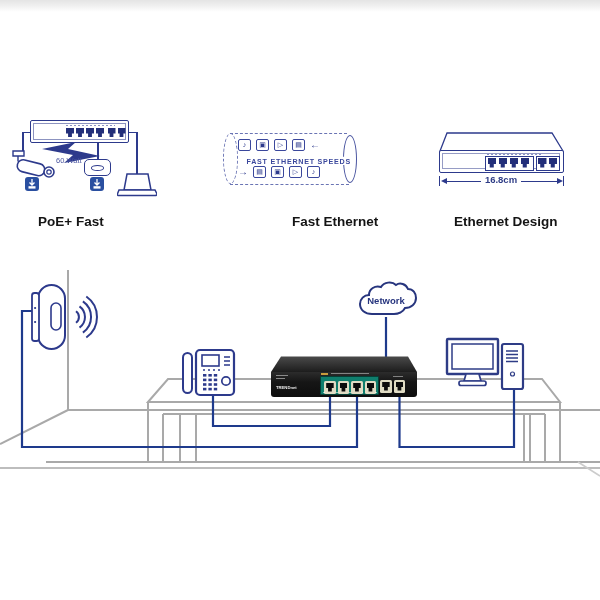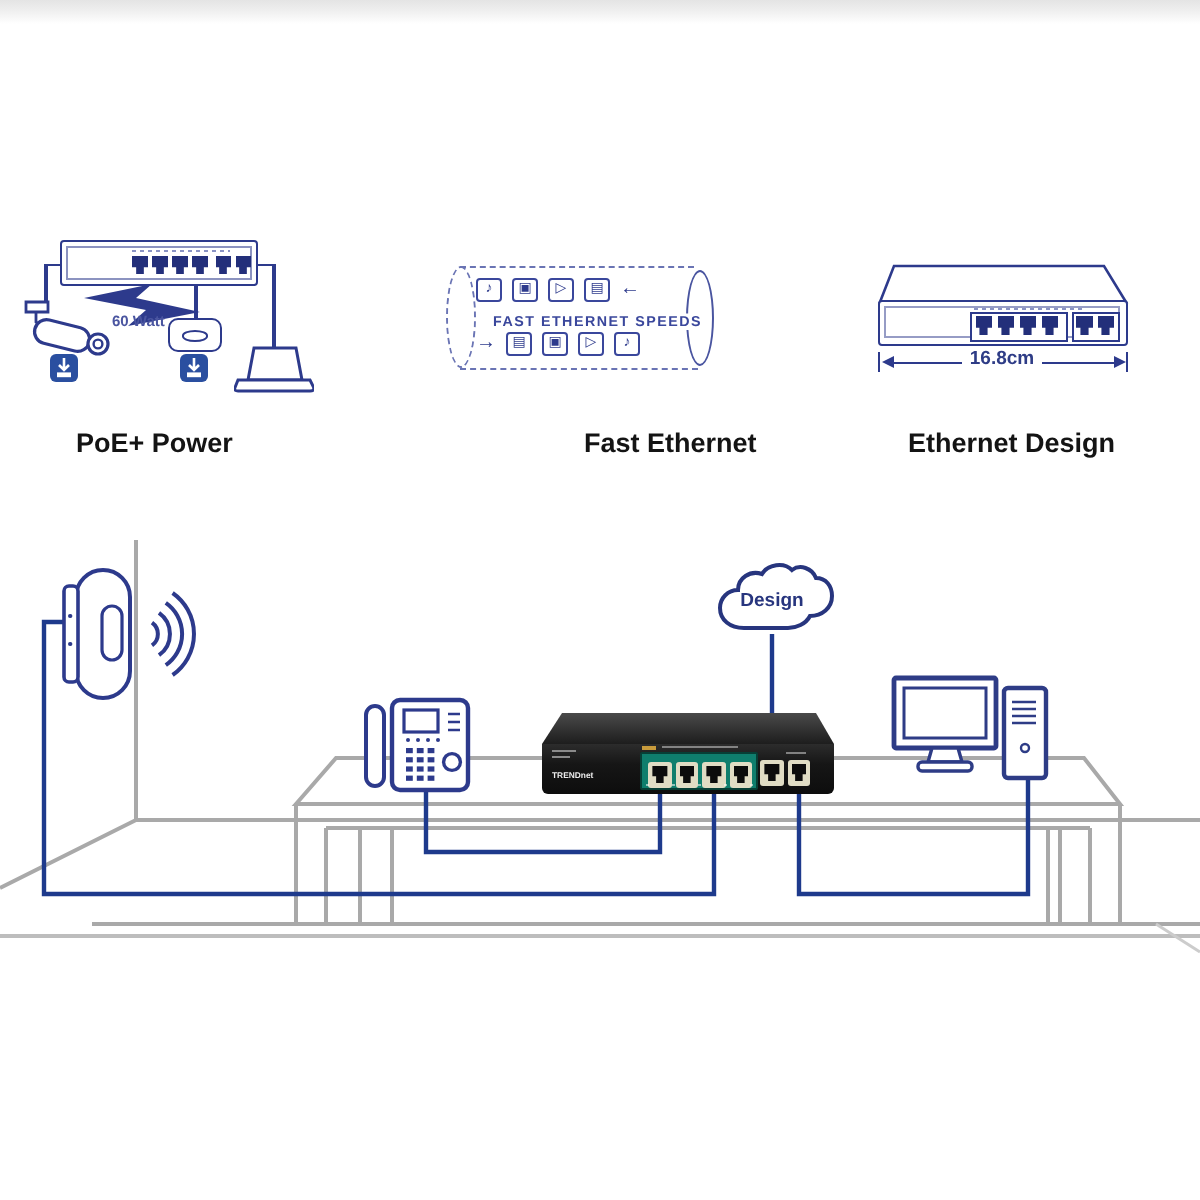--- a/index.html
+++ b/index.html
@@ -17,21 +17,21 @@
   
   .navy-border{border:1.3px solid #2d3a8c;background:#fff;}
   .pline{background:#2d3a8c;}
   .tickrow{background:repeating-linear-gradient(90deg,#8a93c4 0 2px,transparent 2px 4px);height:1.2px;}
   .rj45{background:#232f7a;
     clip-path:polygon(0 0,100% 0,100% 62%,74% 62%,74% 100%,26% 100%,26% 62%,0 62%);}
   
   .p1-switch-outer{left:30px;top:120px;width:99px;height:23px;border-radius:2px;}
   .p1-switch-inner{left:33px;top:123px;width:93px;height:17px;border:1px solid rgba(45,58,140,.55);background:#fff;}
   .p1-port{width:8px;height:9px;top:128px;}
-  .watt-label{left:56px;top:156px;font-size:7.5px;font-weight:700;color:#4a55a0;white-space:nowrap;}
+  .watt-label{left:56px;top:156px;font-size:7.5px;font-weight:400;color:#4a55a0;white-space:nowrap;}
   .ap-draw{left:84px;top:159px;width:27px;height:17px;border:1.4px solid #2d3a8c;border-radius:5px;background:#fff;}
   .ap-draw-oval{left:6px;top:5px;width:13px;height:5.5px;border:1.2px solid #2d3a8c;border-radius:50%;}
   .poe-badge{width:14px;height:13.5px;border-radius:3px;background:#2a4fa0;}
   
   .pipe-cap-l{left:223px;top:133px;width:15px;height:51px;border:1.3px dashed #6a74b4;border-radius:50%;background:#fff;}
   .pipe-top{left:230px;top:133px;width:117px;height:0;border-top:1.3px dashed #6a74b4;}
   .pipe-bottom{left:230px;top:183.7px;width:119px;height:0;border-top:1.3px dashed #6a74b4;}
   .pipe-cap-r{left:343px;top:135px;width:14px;height:48px;border:1.3px solid #4a55a0;border-radius:50%;background:#fff;}
   .lane{display:flex;align-items:center;gap:5px;}
   .file-box{width:13px;height:11.5px;border:1px solid #3a479c;border-radius:2px;background:#fff;
@@ -120,21 +120,21 @@
       <svg width="14" height="13.5" viewBox="0 0 14 13.5">
         <path d="M7,2 v5.5 M4.5,5.5 L7,8 L9.5,5.5" fill="none" stroke="#fff" stroke-width="1.3"></path>
         <rect x="3.5" y="9.2" width="7" height="2.4" fill="#fff"></rect>
       </svg>
     </div>
 
     <svg class="abs" style="left:117px;top:170px;" width="40" height="28" viewBox="0 0 40 28">
       <path d="M10,4 L31,4 L34,20 L7,20 Z" fill="#fff" stroke="#2d3a8c" stroke-width="1.5"></path>
       <path d="M2,20 H38 L40,24 Q40,25.5 38,25.5 H2 Q0,25.5 0.4,24 Z" fill="#fff" stroke="#2d3a8c" stroke-width="1.5"></path>
     </svg>
-    <div class="abs feature-label" style="left:38px;top:214px;">PoE+ Power</div>
+    <div class="abs feature-label" style="left:38px;top:214px;">PoE+ Fast</div>
   </div>
 
   <div>
     <div class="abs pipe-top"></div>
     <div class="abs pipe-bottom"></div>
     <div class="abs pipe-cap-l"></div>
     <div class="abs pipe-cap-r"></div>
     <div class="abs lane" style="left:238px;top:139px;">
       <span class="file-box">♪</span>
       <span class="file-box">▣</span>
@@ -262,21 +262,21 @@
       <rect x="459" y="381" width="27" height="4.5" rx="2" fill="#fff" stroke="#2e3c86" stroke-width="1.7"></rect>
     </g>
 
     <g>
       <rect x="502" y="344" width="21" height="45" rx="2" fill="#fff" stroke="#2e3c86" stroke-width="2.2"></rect>
       <path d="M506,351 H518 M506,354.5 H518 M506,358 H518 M506,361.5 H518" stroke="#2e3c86" stroke-width="1.3"></path>
       <circle cx="512.5" cy="374" r="2" fill="none" stroke="#2e3c86" stroke-width="1.2"></circle>
     </g>
   </svg>
 
-  <div class="abs cloud-label">Design</div>
+  <div class="abs cloud-label">Network</div>
 
   <div>
     <svg class="abs" style="left:269px;top:355px;" width="150" height="18" viewBox="0 0 150 18">
       <defs>
         <linearGradient id="topg" x1="0" y1="0" x2="0" y2="1">
           <stop offset="0" stop-color="#4a4a4a"></stop>
             <stop offset="1" stop-color="#1d1d1d"></stop>
         </linearGradient>
       </defs>
       <polygon points="12,1.5 139,1.5 148,17 2,17" fill="url(#topg)"></polygon>

